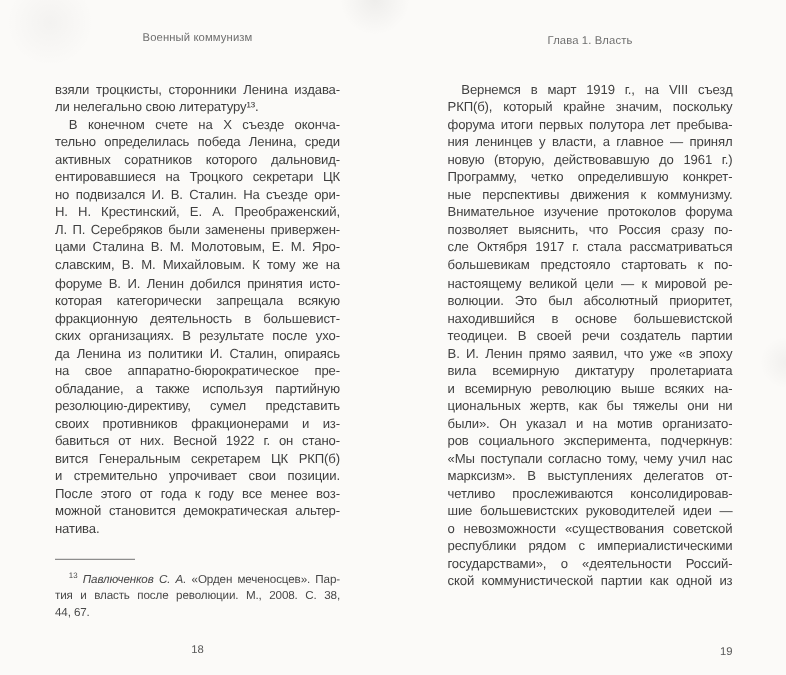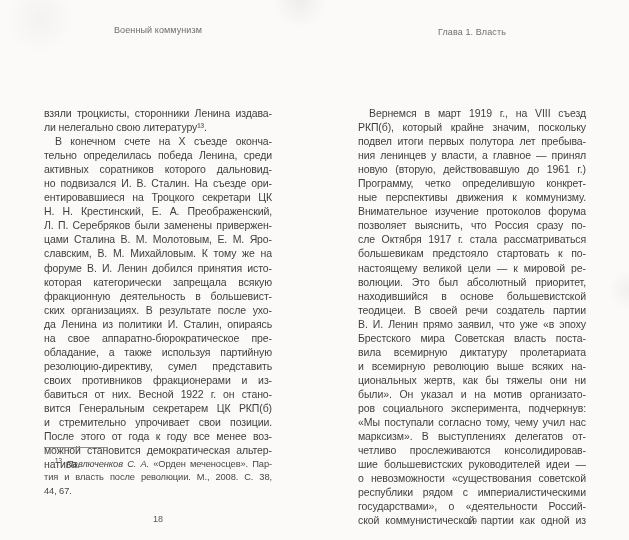--- a/index.html
+++ b/index.html
@@ -23,21 +23,21 @@
     text-align: center;
     font-size: 9px; color: #6e6e6e;
     letter-spacing: 0.1px;
   }
   .page-left  .running-head { top: 25px; }
   .page-right .running-head { top: 27px; }
 
   .body-text {
     position: absolute; left: 0; top: 65px; width: 228px;
     font-size: 10.5px; line-height: 14.05px;
-    color: #3f3f3f; letter-spacing: -0.1px; margin-top: 41px;
+    color: #3f3f3f; letter-spacing: -0.1px;
   }
   .line { text-align: justify; text-align-last: justify; white-space: nowrap; }
   .line.lastline { text-align-last: left; }
   .line.indent { text-indent: 11px; }
 
   .footnote-rule {
     position: absolute; left: 0; top: 447px;
     width: 64px; height: 1px; background: #8d8d8d;
   }
   .footnote {
@@ -49,35 +49,35 @@
   .fn-line.fn-first { text-indent: 11px; }
   .fn-line.fn-last { text-align-last: left; }
   .fn-sup { vertical-align: super; font-size: 6.3px; letter-spacing: 0; }
   .fn-author { font-style: italic; }
 
   .folio {
     position: absolute; left: 0; width: 100%;
     text-align: center; font-size: 9px; color: #585858; margin-top: 11px;
   }
   .page-left  .folio { top: 503px; }
-  .page-right .folio { top: 505px; }
+  .page-right .folio { top: 505px; text-align: right; }
 </style>
 </head>
 <body>
 
 <div class="page page-left">
   <div class="running-head">Военный коммунизм</div>
   <div class="body-text">
       <div class="line">взяли троцкисты, сторонники Ленина издава-</div>
       <div class="line lastline">ли нелегально свою литературу¹³.</div>
       <div class="line indent">В конечном счете на X съезде оконча-</div>
       <div class="line">тельно определилась победа Ленина, среди</div>
       <div class="line">активных соратников которого дальновид-</div>
+      <div class="line">ентировавшиеся на Троцкого секретари ЦК</div>
       <div class="line">но подвизался И. В. Сталин. На съезде ори-</div>
-      <div class="line">ентировавшиеся на Троцкого секретари ЦК</div>
       <div class="line">Н. Н. Крестинский, Е. А. Преображенский,</div>
       <div class="line">Л. П. Серебряков были заменены привержен-</div>
       <div class="line">цами Сталина В. М. Молотовым, Е. М. Яро-</div>
       <div class="line">славским, В. М. Михайловым. К тому же на</div>
       <div class="line">форуме В. И. Ленин добился принятия исто-</div>
       <div class="line">которая категорически запрещала всякую</div>
       <div class="line">фракционную деятельность в большевист-</div>
       <div class="line">ских организациях. В результате после ухо-</div>
       <div class="line">да Ленина из политики И. Сталин, опираясь</div>
       <div class="line">на свое аппаратно-бюрократическое пре-</div>
@@ -98,35 +98,34 @@
     <div class="fn-line fn-last">44, 67.</div>
   </div>
   <div class="folio">18</div>
 </div>
 
 <div class="page page-right">
   <div class="running-head">Глава 1. Власть</div>
   <div class="body-text">
       <div class="line indent">Вернемся в март 1919 г., на VIII съезд</div>
       <div class="line">РКП(б), который крайне значим, поскольку</div>
-      <div class="line">подвел итоги первых полутора лет пребыва-</div>
+      <div class="line">форума итоги первых полутора лет пребыва-</div>
       <div class="line">ния ленинцев у власти, а главное — принял</div>
       <div class="line">новую (вторую, действовавшую до 1961 г.)</div>
       <div class="line">Программу, четко определившую конкрет-</div>
       <div class="line">ные перспективы движения к коммунизму.</div>
       <div class="line">Внимательное изучение протоколов форума</div>
       <div class="line">позволяет выяснить, что Россия сразу по-</div>
       <div class="line">сле Октября 1917 г. стала рассматриваться</div>
       <div class="line">большевикам предстояло стартовать к по-</div>
       <div class="line">настоящему великой цели — к мировой ре-</div>
       <div class="line">волюции. Это был абсолютный приоритет,</div>
       <div class="line">находившийся в основе большевистской</div>
       <div class="line">теодицеи. В своей речи создатель партии</div>
       <div class="line">В. И. Ленин прямо заявил, что уже «в эпоху</div>
-      <div class="line">Брестского мира Советская власть поста-</div>
       <div class="line">вила всемирную диктатуру пролетариата</div>
       <div class="line">и всемирную революцию выше всяких на-</div>
       <div class="line">циональных жертв, как бы тяжелы они ни</div>
       <div class="line">были». Он указал и на мотив организато-</div>
       <div class="line">ров социального эксперимента, подчеркнув:</div>
       <div class="line">«Мы поступали согласно тому, чему учил нас</div>
       <div class="line">марксизм». В выступлениях делегатов от-</div>
       <div class="line">четливо прослеживаются консолидировав-</div>
       <div class="line">шие большевистских руководителей идеи —</div>
       <div class="line">о невозможности «существования советской</div>

